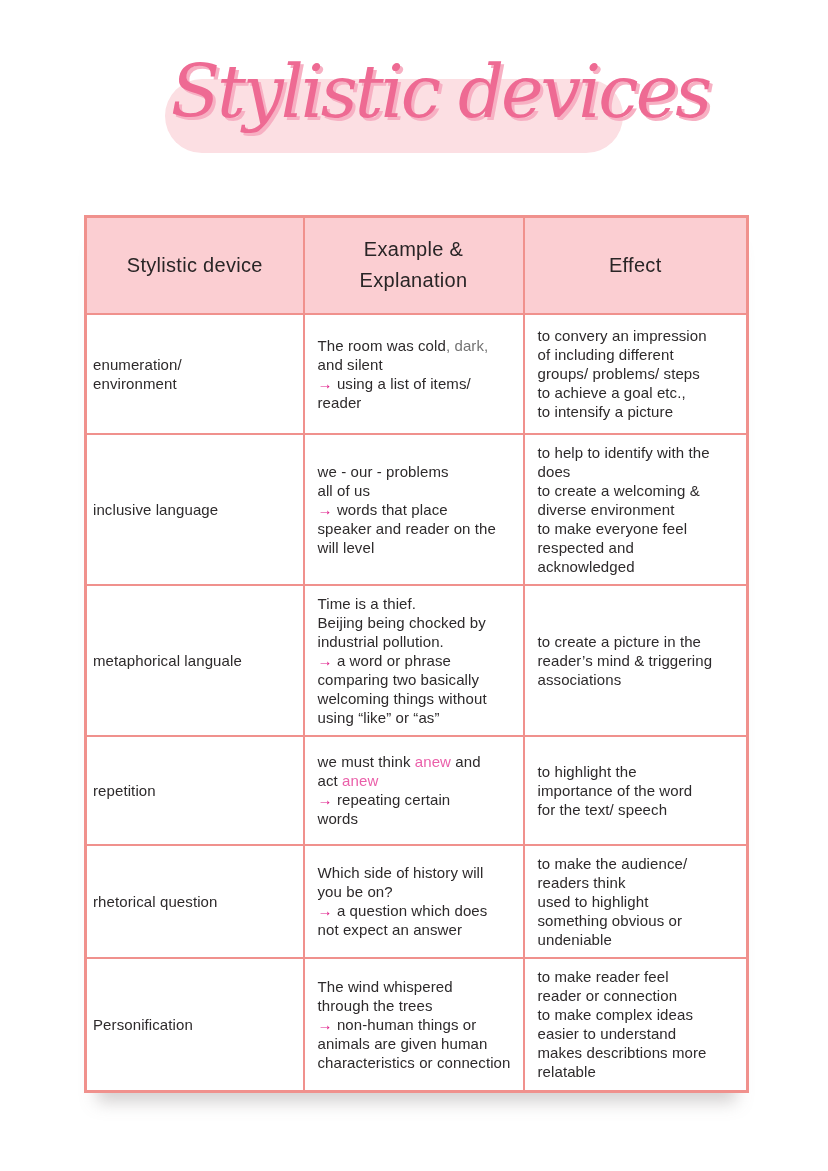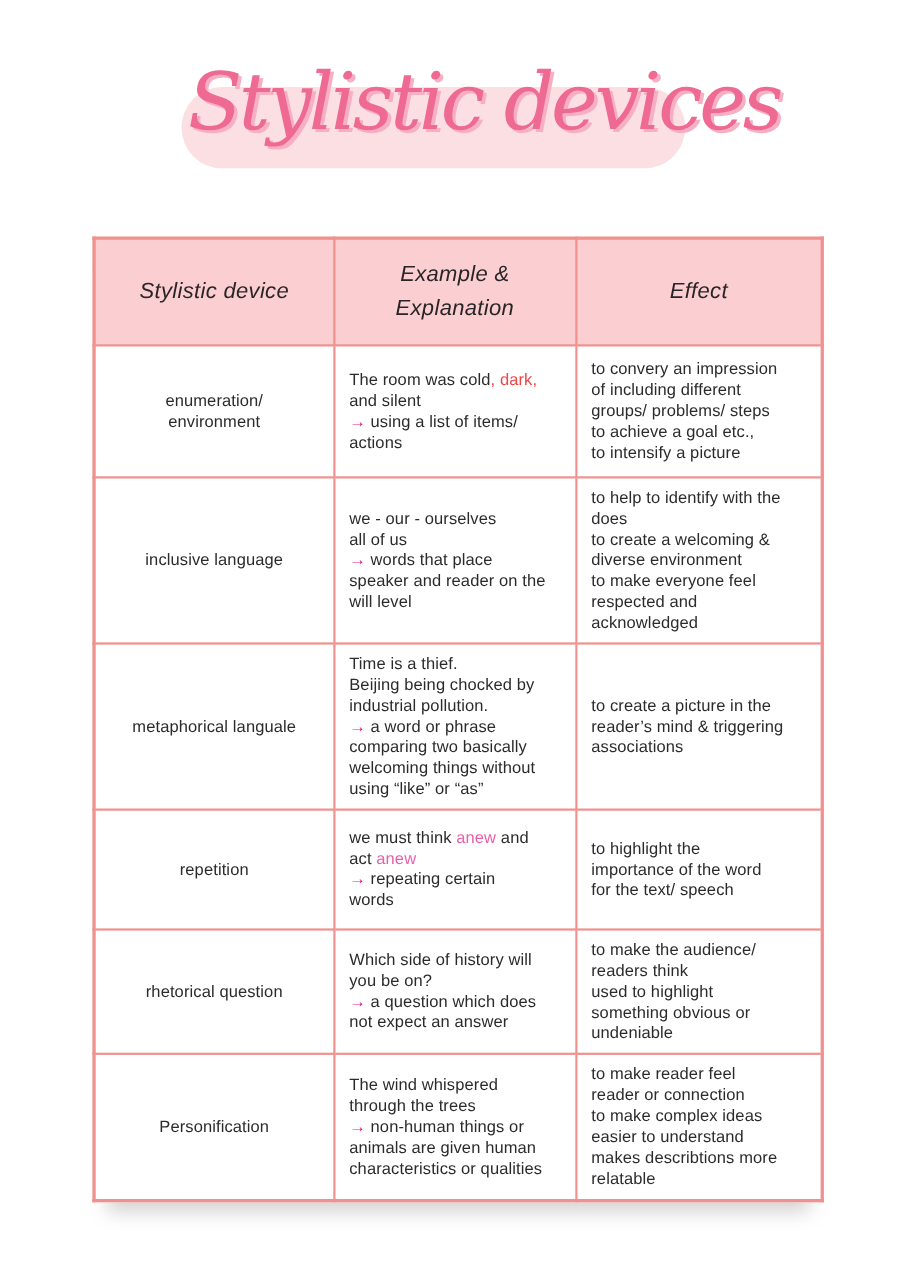--- a/index.html
+++ b/index.html
@@ -44,21 +44,21 @@
     background: #ffffff;
     border: 3px solid var(--table-border);
     box-shadow: 0 22px 16px -13px rgba(130,120,120,0.35);
   }
   col.c1 { width: 218px; }
   col.c2 { width: 220px; }
   col.c3 { width: 224px; }
 
   th, td { border: 2px solid var(--table-border); }
 
-  thead tr { height: 97px; font-style: italic; }
+  thead tr { height: 97px; }
   th {
     background: var(--header-bg);
     font-weight: 400;
     font-size: 20px;
     line-height: 31px;
     letter-spacing: 0.3px;
     color: #292526;
     text-align: center;
     vertical-align: middle;
     padding: 0 10px;
@@ -72,21 +72,21 @@
   tbody tr:nth-child(6) { height: 134px; }
 
   td {
     vertical-align: middle;
     font-size: 15px;
     line-height: 19px;
     letter-spacing: 0.1px;
     color: var(--body-text);
     background: #ffffff;
   }
-  td.device { text-align: center; padding: 0 6px; margin-top: 48px; }
+  td.device { text-align: left; padding: 0 6px; margin-top: 48px; }
   td.example, td.effect { text-align: left; padding: 8px 6px 8px 13px; }
   td .line, td .eline, td .dline { white-space: nowrap; }
   span.arrow { font-weight: bold; }
 </style>
 </head>
 <body>
 
 <header>
   <div class="title-highlight"></div>
   <h1 class="page-title">Stylistic devices</h1>
@@ -105,39 +105,39 @@
         <th>Effect</th>
       </tr>
   </thead>
   <tbody id="table-body">
       <tr>
         <td class="device">
           <div class="dline">enumeration/</div>
           <div class="dline">environment</div>
         </td>
         <td class="example">
-          <div class="line"><span>The room was cold</span><span style="color: #ef4444;">, dark,</span></div>
+          <div class="line"><span>The room was cold</span><span style="color: #737373;">, dark,</span></div>
           <div class="line"><span>and silent</span></div>
           <div class="line"><span class="arrow" style="color: rgb(224, 31, 138);">→</span><span> using a list of items/</span></div>
-          <div class="line"><span>actions</span></div>
+          <div class="line"><span>reader</span></div>
         </td>
         <td class="effect">
           <div class="eline">to convery an impression</div>
           <div class="eline">of including different</div>
           <div class="eline">groups/ problems/ steps</div>
           <div class="eline">to achieve a goal etc.,</div>
           <div class="eline">to intensify a picture</div>
         </td>
       </tr>
       <tr>
         <td class="device">
           <div class="dline">inclusive language</div>
         </td>
         <td class="example">
-          <div class="line"><span>we - our - ourselves</span></div>
+          <div class="line"><span>we - our - problems</span></div>
           <div class="line"><span>all of us</span></div>
           <div class="line"><span class="arrow" style="color: rgb(224, 31, 138);">→</span><span> words that place</span></div>
           <div class="line"><span>speaker and reader on the</span></div>
           <div class="line"><span>will level</span></div>
         </td>
         <td class="effect">
           <div class="eline">to help to identify with the</div>
           <div class="eline">does</div>
           <div class="eline">to create a welcoming &amp;</div>
           <div class="eline">diverse environment</div>
@@ -201,21 +201,21 @@
       </tr>
       <tr>
         <td class="device">
           <div class="dline">Personification</div>
         </td>
         <td class="example">
           <div class="line"><span>The wind whispered</span></div>
           <div class="line"><span>through the trees</span></div>
           <div class="line"><span class="arrow" style="color: rgb(224, 31, 138);">→</span><span> non-human things or</span></div>
           <div class="line"><span>animals are given human</span></div>
-          <div class="line"><span>characteristics or qualities</span></div>
+          <div class="line"><span>characteristics or connection</span></div>
         </td>
         <td class="effect">
           <div class="eline">to make reader feel</div>
           <div class="eline">reader or connection</div>
           <div class="eline">to make complex ideas</div>
           <div class="eline">easier to understand</div>
           <div class="eline">makes describtions more</div>
           <div class="eline">relatable</div>
         </td>
       </tr>

